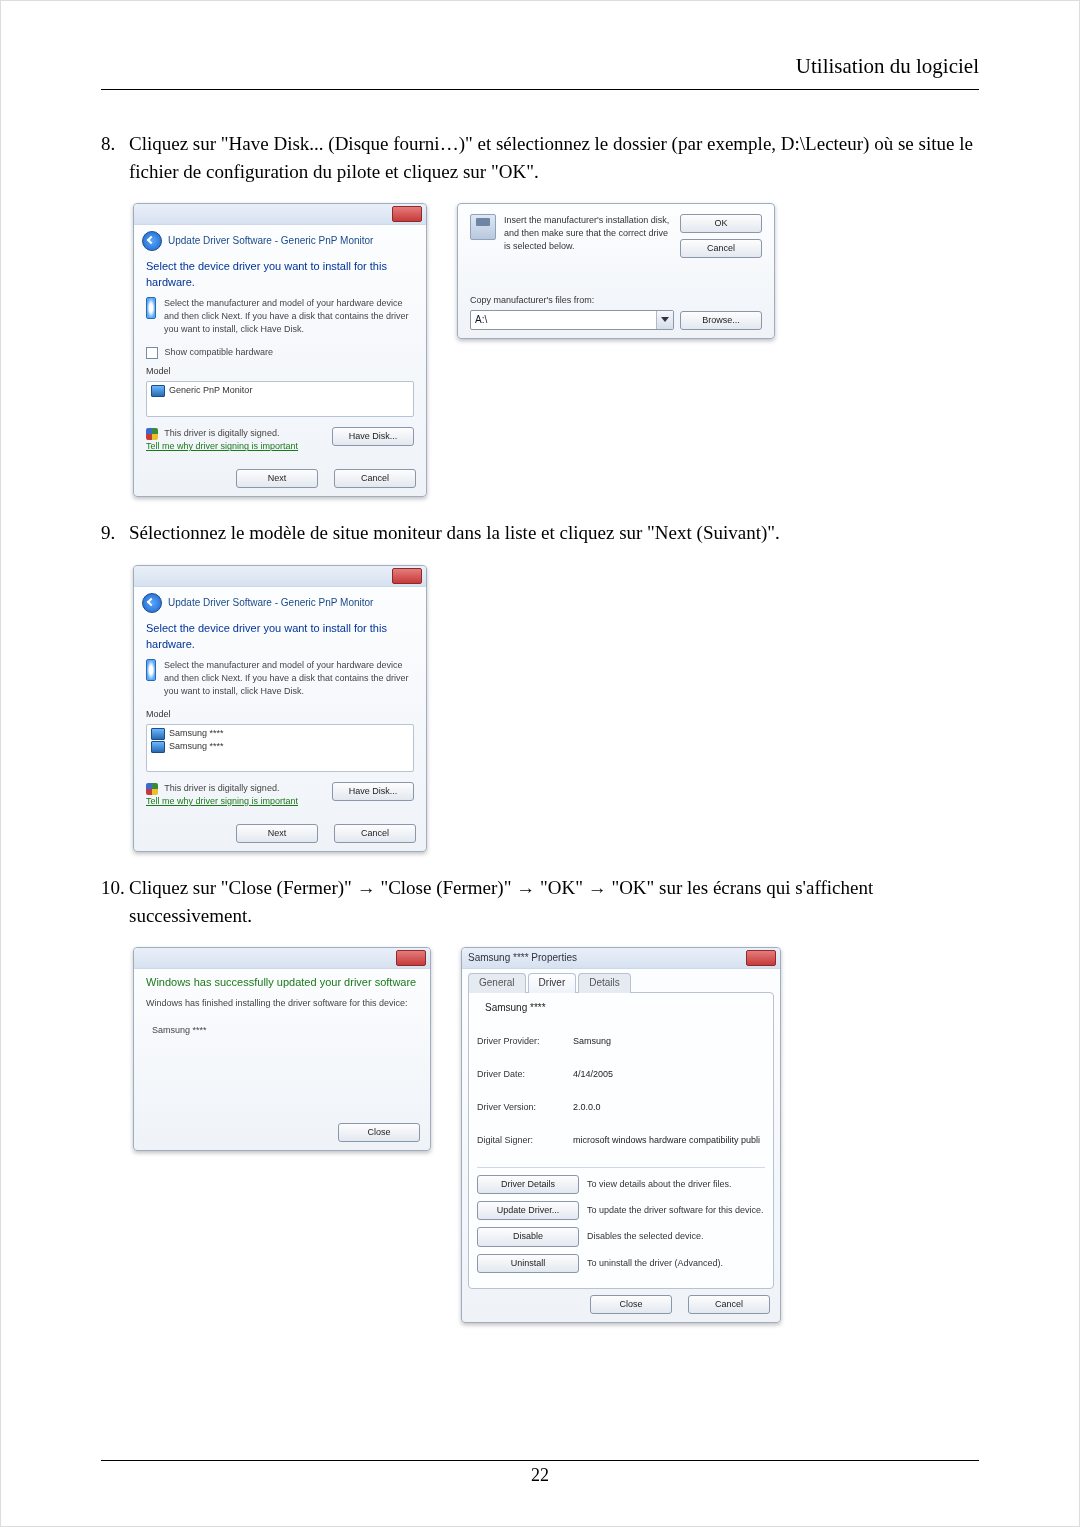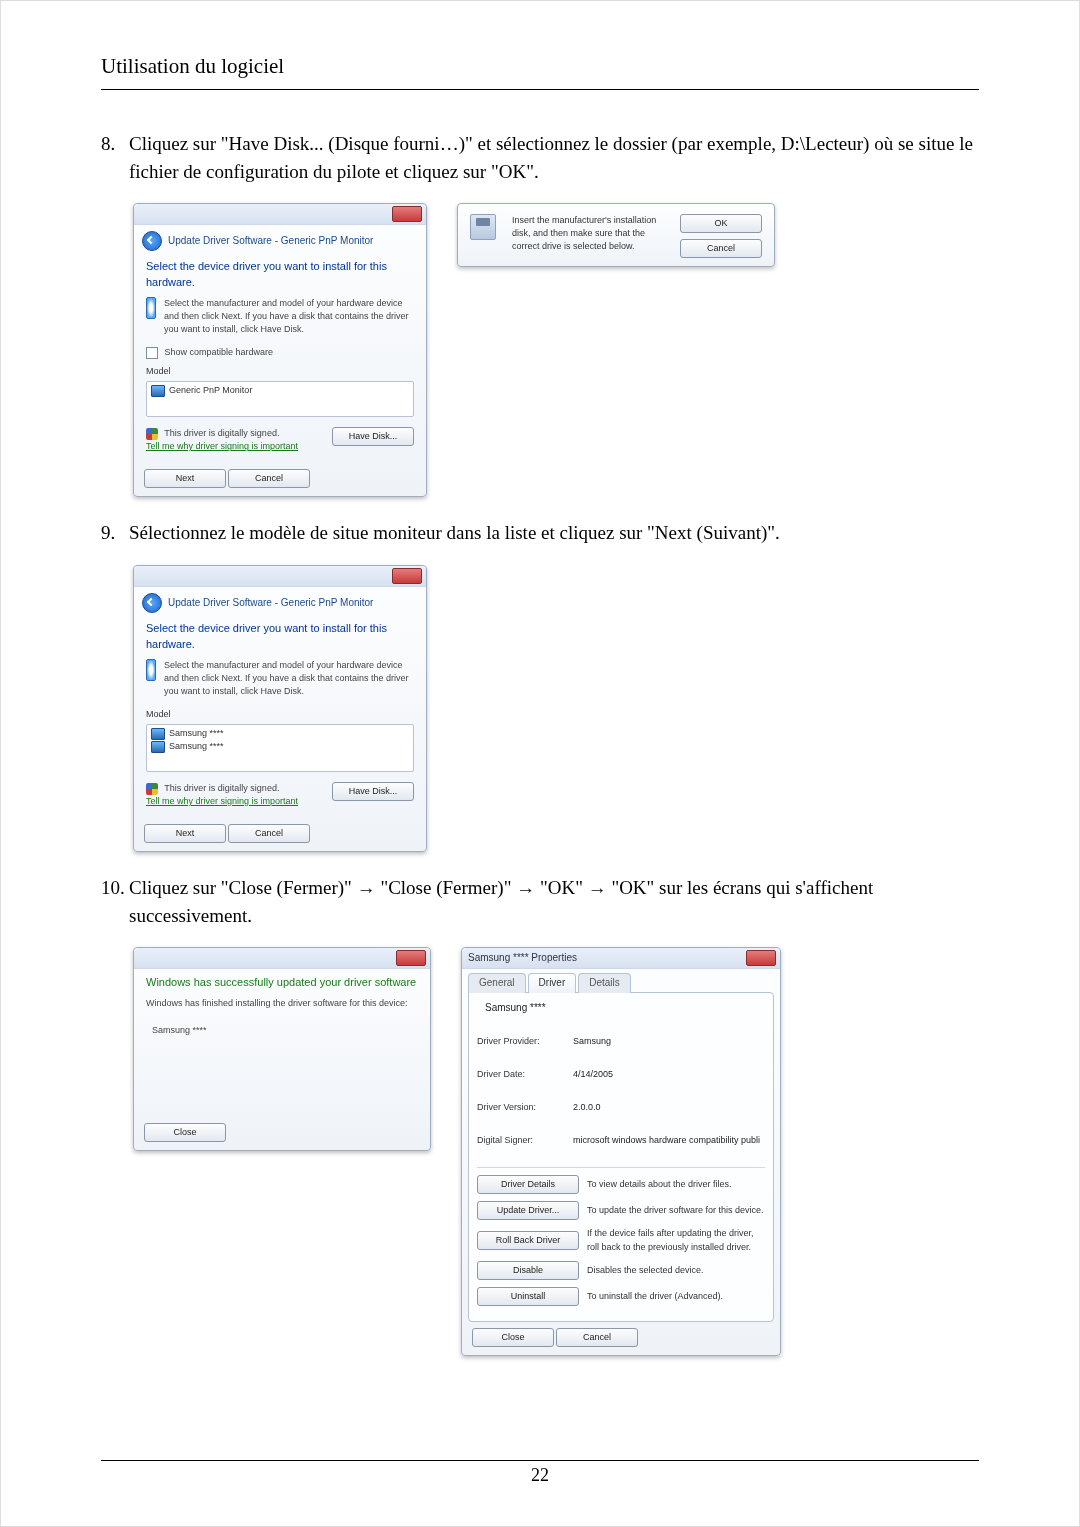--- a/index.html
+++ b/index.html
@@ -12,21 +12,21 @@
   .page {
     width: 1080px;
     height: 1527px;
     margin: 0 auto;
     position: relative;
     box-sizing: border-box;
     padding: 48px 100px 40px 100px;
     border: 1px solid #ddd; 
   }
   .page-title {
-    text-align: left;
+    text-align: right;
     font-size: 21px;
     margin: 5px 0 10px 0;
   }
   .title-underline {
     border-bottom: 1px solid #000;
     height: 0;
     margin-bottom: 40px;
   }
   ol.steps {
     margin: 0;
@@ -151,33 +151,33 @@
     min-width: 60px;
     text-align: center;
     font-size: 9px;
     padding: 2px 10px;
     border: 1px solid #8a97ab;
     background: linear-gradient(#fdfdfd,#e3e8f0);
     border-radius: 3px;
     color:#222;
   }
   .btnrow-right {
-    display:flex; gap:2px; 
+    display:flex; gap:16px; justify-content:flex-end;
     padding: 6px 10px 8px 10px;
   }
   
   .dlgA { width: 292px; }
   .dlgB { width: 316px; }
   .dlgC { width: 292px; }
   .dlgD { width: 296px; }
   .dlgE { width: 318px; }
 
   
   .ifd-body { padding: 10px 12px 8px 12px; font-size: 9px; color:#333; }
-  .ifd-row { display:flex; gap:16px; align-items:flex-start; }
+  .ifd-row { display:flex; gap:8px; align-items:flex-start; }
   .floppy-icon { width:24px; height:24px; background: linear-gradient(#dfe8f4,#b8c8de); border:1px solid #8ea2bc; border-radius:2px; flex:none; position:relative;}
   .floppy-icon::after{content:"";position:absolute;left:5px;top:3px;width:14px;height:8px;background:#6e86a4;border-radius:1px;}
   .ifd-buttons { display:flex; flex-direction:column; gap:6px; align-items:flex-end; margin-left:auto;}
   .ifd-lower { margin-top:36px; }
   .combo {
     display:flex; align-items:stretch;
     border:1px solid #8a97ab; border-radius:2px; background:#fff;
     height:18px; overflow:hidden;
   }
   .combo .sel { flex:1; padding:1px 4px; font-size:10px; color:#113; display:flex; align-items:center;}
@@ -273,20 +273,30 @@
         <div class="dlg dlgB">
           <div class="ifd-body">
             <div class="ifd-row">
               <span class="floppy-icon"></span>
               <span style="flex:1;">Insert the manufacturer's installation disk, and then make sure that the correct drive is selected below.</span>
               <div class="ifd-buttons">
                 <span class="winbtn">OK</span>
                 <span class="winbtn">Cancel</span>
               </div>
             </div>
+            <div class="ifd-lower">
+              <div style="margin-bottom:3px;">Copy manufacturer's files from:</div>
+              <div style="display:flex; gap:6px; align-items:center;">
+                <div class="combo" style="flex:1;">
+                  <span class="sel">A:\</span>
+                  <span class="dd"></span>
+                </div>
+                <span class="winbtn">Browse...</span>
+              </div>
+            </div>
           </div>
         </div>
       </div>
     </li>
 
     <li>
       <span class="num">9.</span>
       <span>Sélectionnez le modèle de situe moniteur dans la liste et cliquez sur "Next (Suivant)".</span>
 
       <div class="figrow">
@@ -389,24 +399,20 @@
             <div class="divider"></div>
             <div class="actrow">
               <span class="winbtn small">Driver Details</span>
               <span class="desc">To view details about the driver files.</span>
             </div>
             <div class="actrow">
               <span class="winbtn small">Update Driver...</span>
               <span class="desc">To update the driver software for this device.</span>
             </div>
             <div class="actrow">
-              <span class="winbtn small">Roll Back Driver</span>
-              <span class="desc">If the device fails after updating the driver, roll back to the previously installed driver.</span>
-            </div>
-            <div class="actrow">
               <span class="winbtn small">Disable</span>
               <span class="desc">Disables the selected device.</span>
             </div>
             <div class="actrow">
               <span class="winbtn small">Uninstall</span>
               <span class="desc">To uninstall the driver (Advanced).</span>
             </div>
           </div>
           <div class="btnrow-right">
             <span class="winbtn">Close</span>

